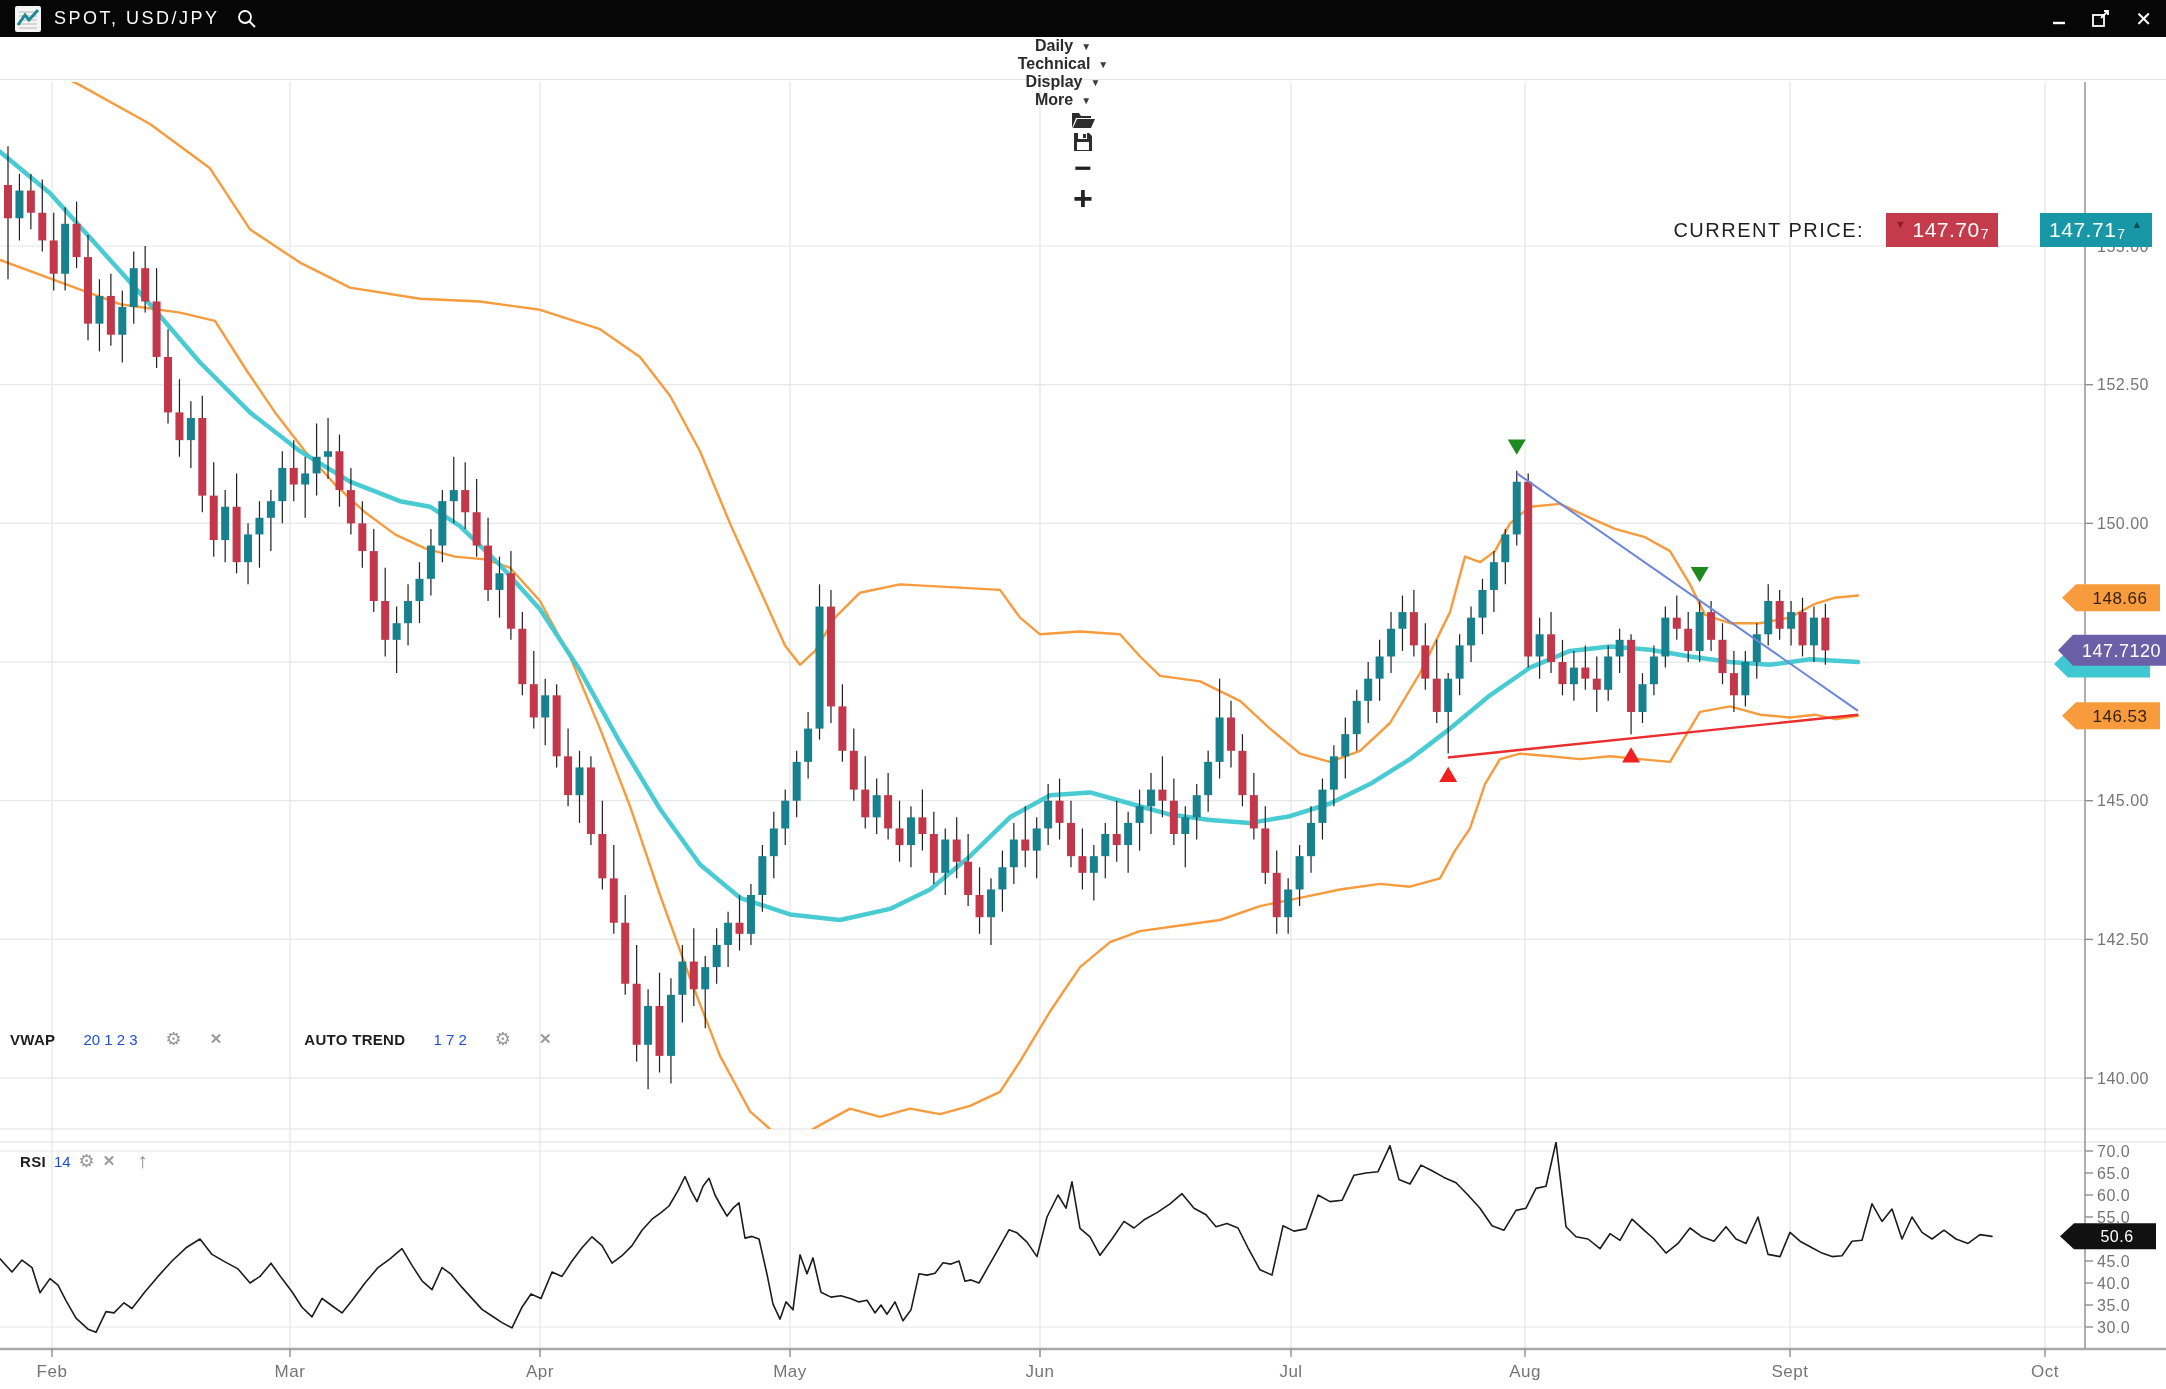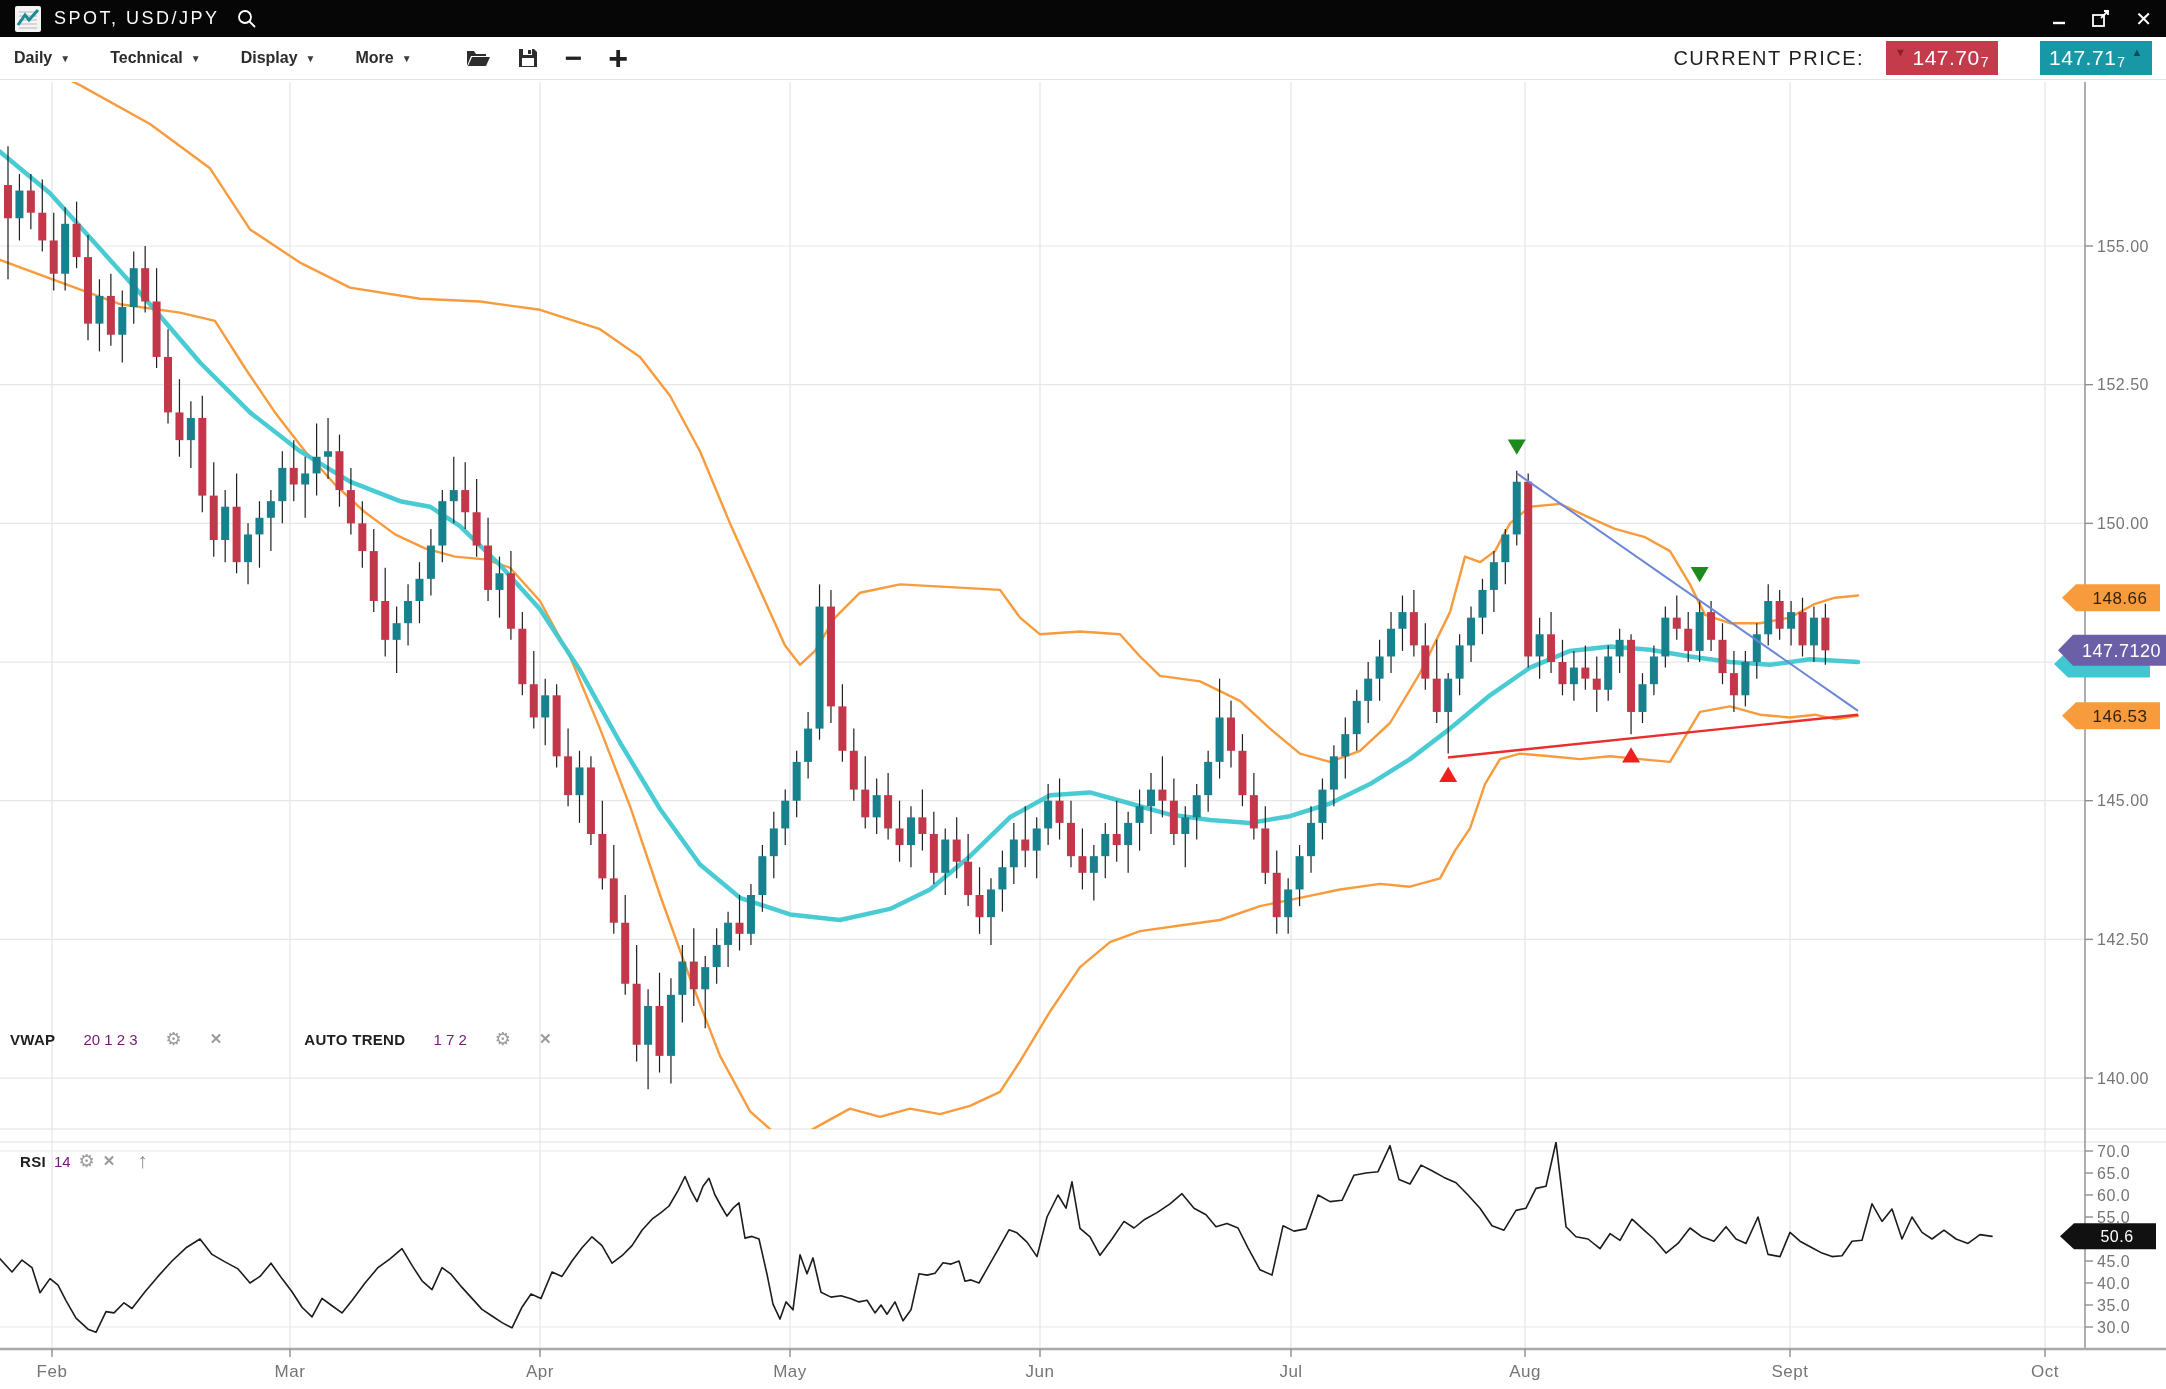--- a/index.html
+++ b/index.html
@@ -12,21 +12,21 @@
               background:#060606; display:flex; align-items:center; padding:12px 14px; z-index:5; }
   .app-icon { width:28px; height:28px; display:inline-flex; }
   .titlebar .title { color:#fbfbfb; font-size:18px; letter-spacing:2.5px; margin-left:12px; font-weight:400; }
   .search { margin-left:16px; display:inline-flex; cursor:pointer; }
   .win-controls { margin-left:auto; display:flex; align-items:center; gap:24px; }
   .win-btn { color:#fff; display:inline-flex; align-items:center; cursor:pointer; }
   .win-btn.close { font-size:20px; font-weight:400; }
 
   
   .toolbar { position:absolute; left:0; top:37px; width:2166px; height:43px; background:#fff;
-             border-bottom:1px solid #e3e3e3; display:flex; align-items:center; padding:0 14px; z-index:5; }
+             border-bottom:1px solid #e3e3e3; display:flex; align-items:center; padding:0 14px; z-index:5;flex-direction:column; }
   .menu-item { font-size:16px; font-weight:700; color:#2b2b2b; margin-right:40px; cursor:pointer;
                display:inline-flex; align-items:center; }
   .menu-item .caret { font-size:10px; color:#3c3c3c; margin-left:8px; }
   .tool-ico { display:inline-flex; margin:0 13px; cursor:pointer; }
   .zoom-minus { font-size:30px; font-weight:700; color:#222; margin:0 13px; cursor:pointer; line-height:30px; }
   .zoom-plus  { font-size:34px; font-weight:700; color:#222; margin:0 13px; cursor:pointer; line-height:30px; }
   .price-group { margin-left:auto; display:flex; align-items:center; }
   .cp-label { font-size:20px; letter-spacing:1.5px; color:#1f1f1f; margin-right:22px; }
   .badge { height:34px; display:flex; align-items:center; justify-content:center;
            color:#fff; font-size:21px; padding:0 9px; letter-spacing:.5px; }
@@ -36,21 +36,21 @@
   .badge .arr-down { color:#8c1f2b; font-size:11px; margin-right:6px; position:relative; top:-6px; }
   .badge .arr-up   { color:#0d4f58; font-size:11px; margin-left:6px; position:relative; top:-6px; }
 
   
   #chart { position:absolute; left:0; top:0; z-index:1; }
 
   
   .ind-row { position:absolute; display:flex; align-items:center; gap:8px; z-index:3;
              font-size:15px; color:#3a3a3a; }
   .ind-row b { font-weight:700; color:#1e1e1e; letter-spacing:.3px; }
-  .ind-row .params { color:#701a75; }
+  .ind-row .params { color:#1d4ed8; }
   .ind-ico { color:#9a9a9a; cursor:pointer; }
   .ind-ico.gear { font-size:18px; }
   .ind-ico.close { font-size:15px; font-weight:700; }
   .ind-ico.uparrow { font-size:21px; margin-left:14px; color:#8a8a8a; }
   .ind-gap { width:26px; }
   #vwap-row { left:10px; top:1028px;gap:28px; }
   #rsi-row  { left:20px; top:1149px;align-items:center; }
 </style>
 </head>
 <body>

